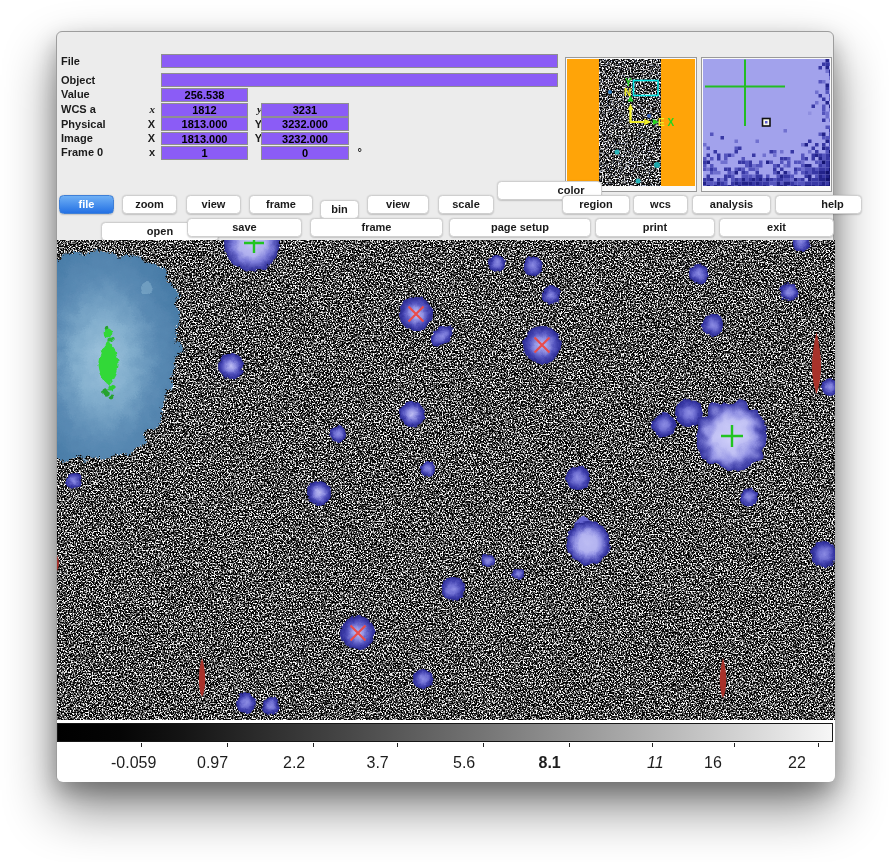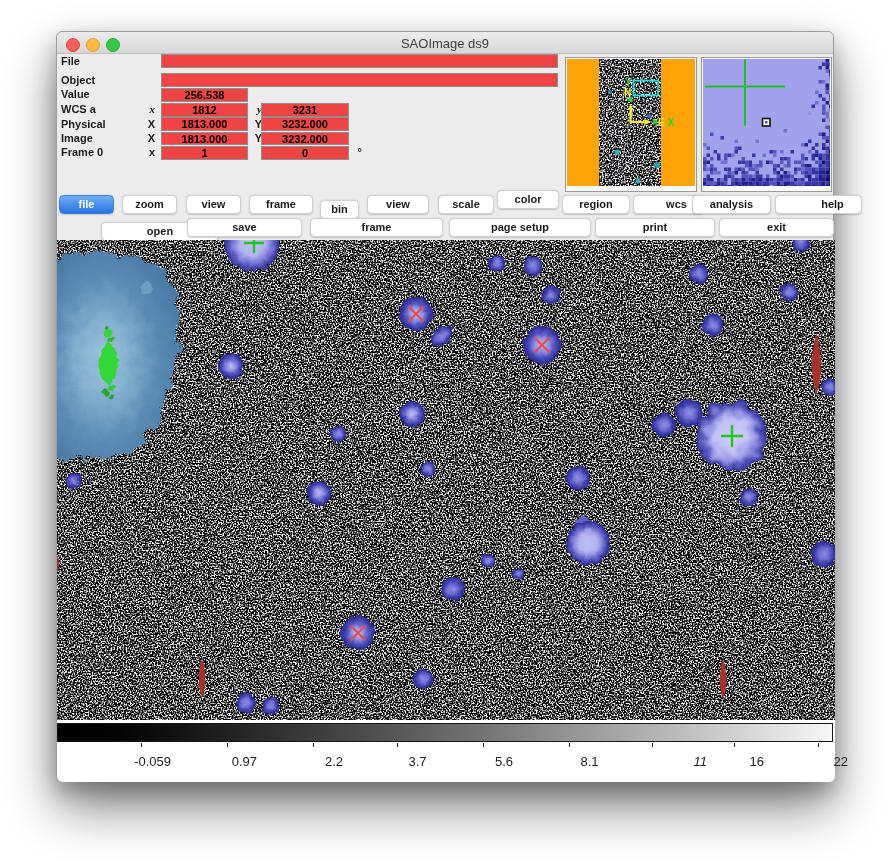--- a/index.html
+++ b/index.html
@@ -7,45 +7,39 @@
  border:1px solid #9d9d9d;border-radius:6px;box-sizing:border-box;
  box-shadow:0 26px 52px rgba(0,0,0,0.48),0 10px 22px rgba(0,0,0,0.26);}
 #titlebar{position:absolute;left:0;top:0;width:100%;height:21px;
  background:linear-gradient(#ececec,#d6d6d6);border-bottom:1px solid #bdbdbd;
  border-radius:6px 6px 0 0;}
 .light{position:absolute;top:5.5px;width:12px;height:12px;border-radius:50%;}
 #title{position:absolute;width:100%;text-align:center;top:3.5px;font-size:13px;color:#3d3d3d;}
 .lbl{position:absolute;font-size:11px;font-weight:bold;color:#1b1b1b;}
 .mini{position:absolute;font-size:11px;font-weight:bold;color:#1b1b1b;text-align:right;}
 .mini i{font-family:"Liberation Serif",serif;font-style:italic;}
-.fld{position:absolute;height:11.5px;background:#ef4444;border:1px solid #8f8f8f;
+.fld{position:absolute;height:11.5px;background:#8b5cf6;border:1px solid #8f8f8f;
  font-size:11px;font-weight:bold;text-align:center;color:#000;padding-top:0px;line-height:12px;}
 .btn{position:absolute;height:17px;background:#ffffff;border:1px solid #cfcfcf;
  border-radius:4.5px;font-size:11px;font-weight:bold;color:#1a1a1a;text-align:center;line-height:17px;
  box-shadow:0 0.5px 1.5px rgba(0,0,0,0.18);}
 .btn.active{background:linear-gradient(#6fb0f5,#2471e4);color:#fff;border-color:#3f7fd6;}
 #imgarea{position:absolute;left:0;top:208px;width:778px;height:480px;}
 #botwhite{position:absolute;left:0;top:688px;width:778px;height:62px;background:#fff;
  border-radius:0 0 6px 6px;}
 #cbar{position:absolute;left:0px;top:691px;width:775.5px;height:19px;border:1px solid #161616;
  box-sizing:border-box;background:linear-gradient(to right,#000 0%,#050505 8%,#141414 16%,
  #292929 25%,#414141 35%,#5b5b5b 45%,#757575 55%,#919191 65%,#adadad 75%,#cacaca 85%,
  #e1e1e1 93%,#f7f7f7 100%);}
 .tick{position:absolute;top:711px;width:1px;height:4px;background:#222;}
-.tlab{position:absolute;top:722px;width:60px;text-align:right;font-size:13px;color:#1d1d1d;}
+.tlab{position:absolute;top:722px;width:60px;text-align:left;font-size:16px;color:#1d1d1d;}
 .panel{position:absolute;background:#fafafa;border:1px solid #9a9a9a;padding:1px;}
 </style></head>
 <body>
 <div id="win">
- <div id="titlebar">
-  <div class="light" style="left:9px;background:#f6605a;border:0.5px solid #e1453f;"></div>
-  <div class="light" style="left:29px;background:#fcbb3f;border:0.5px solid #e0a226;"></div>
-  <div class="light" style="left:49px;background:#35c649;border:0.5px solid #23ab36;"></div>
-  <div id="title">SAOImage ds9</div>
- </div>
 
 <div class="lbl" style="left:4px;top:22.6px;">File</div>
 <div class="fld" style="left:104px;top:22.4px;width:395px;"></div>
 <div class="lbl" style="left:4px;top:41.5px;">Object</div>
 <div class="fld" style="left:104px;top:41.2px;width:395px;"></div>
 <div class="lbl" style="left:4px;top:56.3px;">Value</div>
 <div class="fld" style="left:104px;top:56.0px;width:85px;">256.538</div>
 <div class="lbl" style="left:4px;top:71.2px;">WCS a</div>
 <div class="mini" style="left:80px;top:71.2px;width:18px;"><i>x</i></div>
 <div class="fld" style="left:104px;top:71.0px;width:85px;">1812</div>
@@ -431,23 +425,23 @@
  </svg>
  </div>
 
 <div class="btn active" style="left:2px;top:162.5px;width:53px;">file</div>
 <div class="btn" style="left:65px;top:162.5px;width:53px;">zoom</div>
 <div class="btn" style="left:129px;top:162.5px;width:53px;">view</div>
 <div class="btn" style="left:192px;top:162.5px;width:62px;">frame</div>
 <div class="btn" style="left:263px;top:168px;width:37px;text-align:center;">bin</div>
 <div class="btn" style="left:310px;top:162.5px;width:60px;">view</div>
 <div class="btn" style="left:381px;top:162.5px;width:54px;">scale</div>
-<div class="btn" style="left:440px;top:158px;width:60px;">color</div>
+<div class="btn" style="left:440px;top:149px;width:60px;padding-left:43px;">color</div>
 <div class="btn" style="left:505px;top:162.5px;width:66px;">region</div>
-<div class="btn" style="left:576px;top:162.5px;width:53px;padding-left:16px;">wcs</div>
+<div class="btn" style="left:576px;top:162.5px;width:53px;">wcs</div>
 <div class="btn" style="left:635px;top:162.5px;width:77px;">analysis</div>
 <div class="btn" style="left:718px;top:162.5px;width:57px;padding-left:28px;">help</div>
 <div class="btn" style="left:4px;top:190px;width:116px;margin-left:40px;">open</div>
 <div class="btn" style="left:130px;top:185.5px;width:113px;">save</div>
 <div class="btn" style="left:253px;top:185.5px;width:131px;">frame</div>
 <div class="btn" style="left:392px;top:185.5px;width:140px;">page setup</div>
 <div class="btn" style="left:538px;top:185.5px;width:118px;">print</div>
 <div class="btn" style="left:662px;top:185.5px;width:113px;">exit</div>
 
  <svg id="imgarea" width="778" height="480" xmlns="http://www.w3.org/2000/svg">
@@ -593,17 +587,17 @@
 <div class="tick" style="left:426.0px;"></div>
 <div class="tick" style="left:511.5px;"></div>
 <div class="tick" style="left:595.0px;"></div>
 <div class="tick" style="left:677.0px;"></div>
 <div class="tick" style="left:761.0px;"></div>
 <div class="tlab" style="left:54.0px;">-0.059</div>
 <div class="tlab" style="left:140.0px;">0.97</div>
 <div class="tlab" style="left:226.0px;">2.2</div>
 <div class="tlab" style="left:309.5px;">3.7</div>
 <div class="tlab" style="left:396.0px;">5.6</div>
-<div class="tlab" style="left:481.5px;">8.1</div>
+<div class="tlab" style="left:481.5px;font-weight:bold;">8.1</div>
 <div class="tlab" style="left:590px;font-style:italic;">11</div>
 <div class="tlab" style="left:647.0px;">16</div>
 <div class="tlab" style="left:731.0px;">22</div>
 </div>
 
 </body></html>

